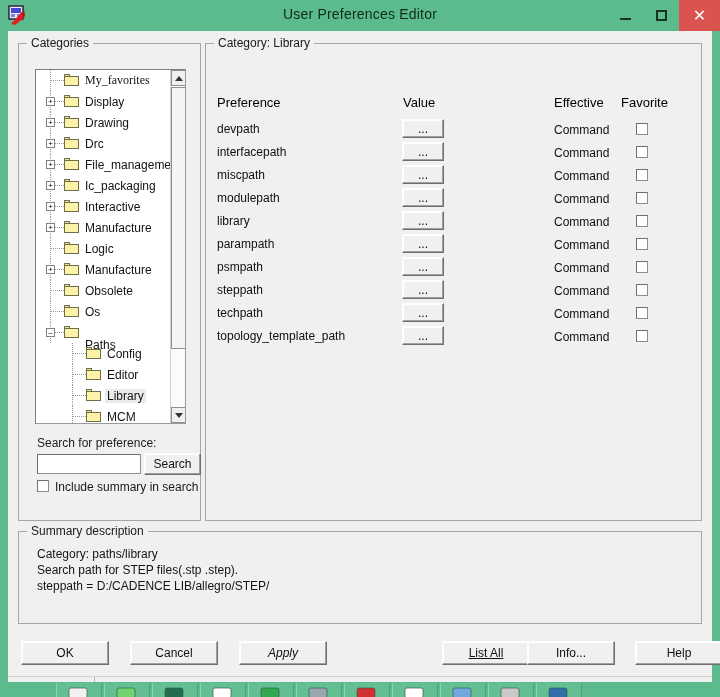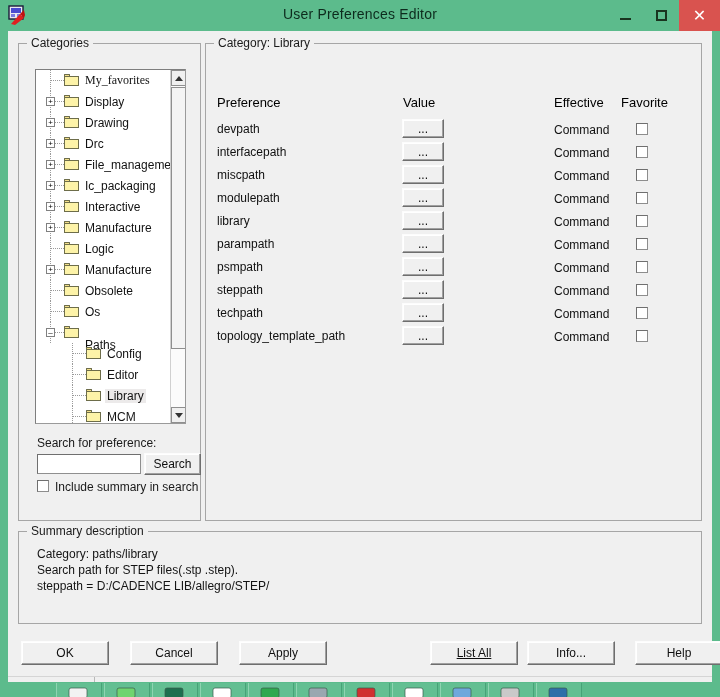--- a/index.html
+++ b/index.html
@@ -243,22 +243,22 @@
     position: absolute; left: 18px; top: 14px;
     font-size: 12px; color: #141414;
     line-height: 16px;
     white-space: pre;
   }
 
   
   .bbtn { position: absolute; top: 610px; height: 24px; width: 88px; }
   #b-ok      { left: 13px; }
   #b-cancel  { left: 122px; }
-  #b-apply   { left: 231px; }
-  #b-listall { left: 422px; text-decoration: underline; }
+  #b-apply   { left: 231px; font-style: italic; }
+  #b-listall { left: 434px; text-decoration: underline; }
   #b-info    { left: 519px; }
   #b-help    { left: 627px; }
 
   
   #statusbar {
     position: absolute; left: 8px; top: 676px;
     width: 704px; height: 14px;
     background: #f0f0f0;
     border-top: 1px solid #d5d5d5;
     box-sizing: border-box;

